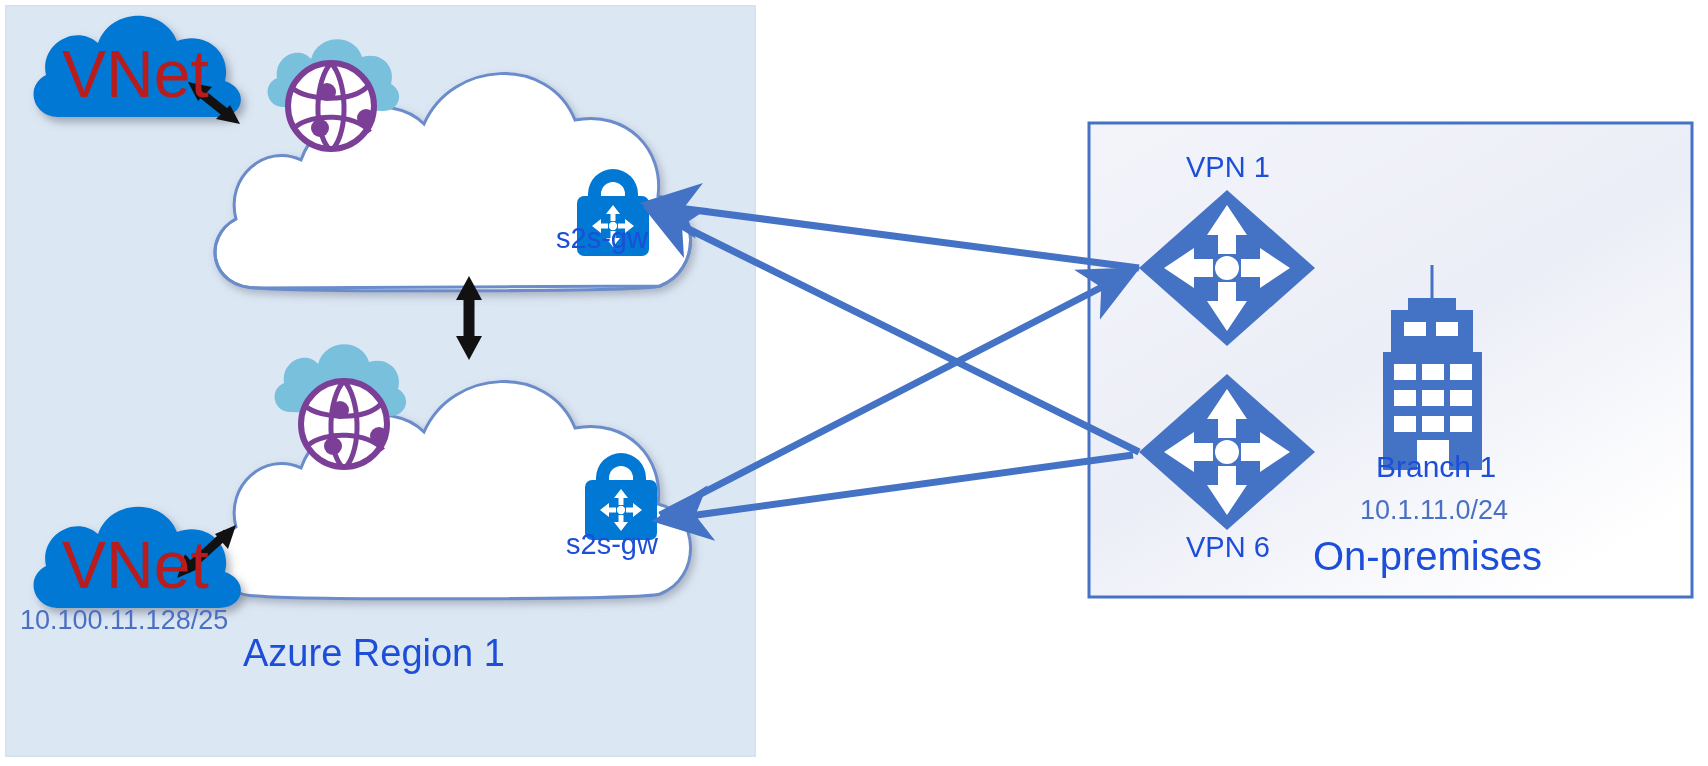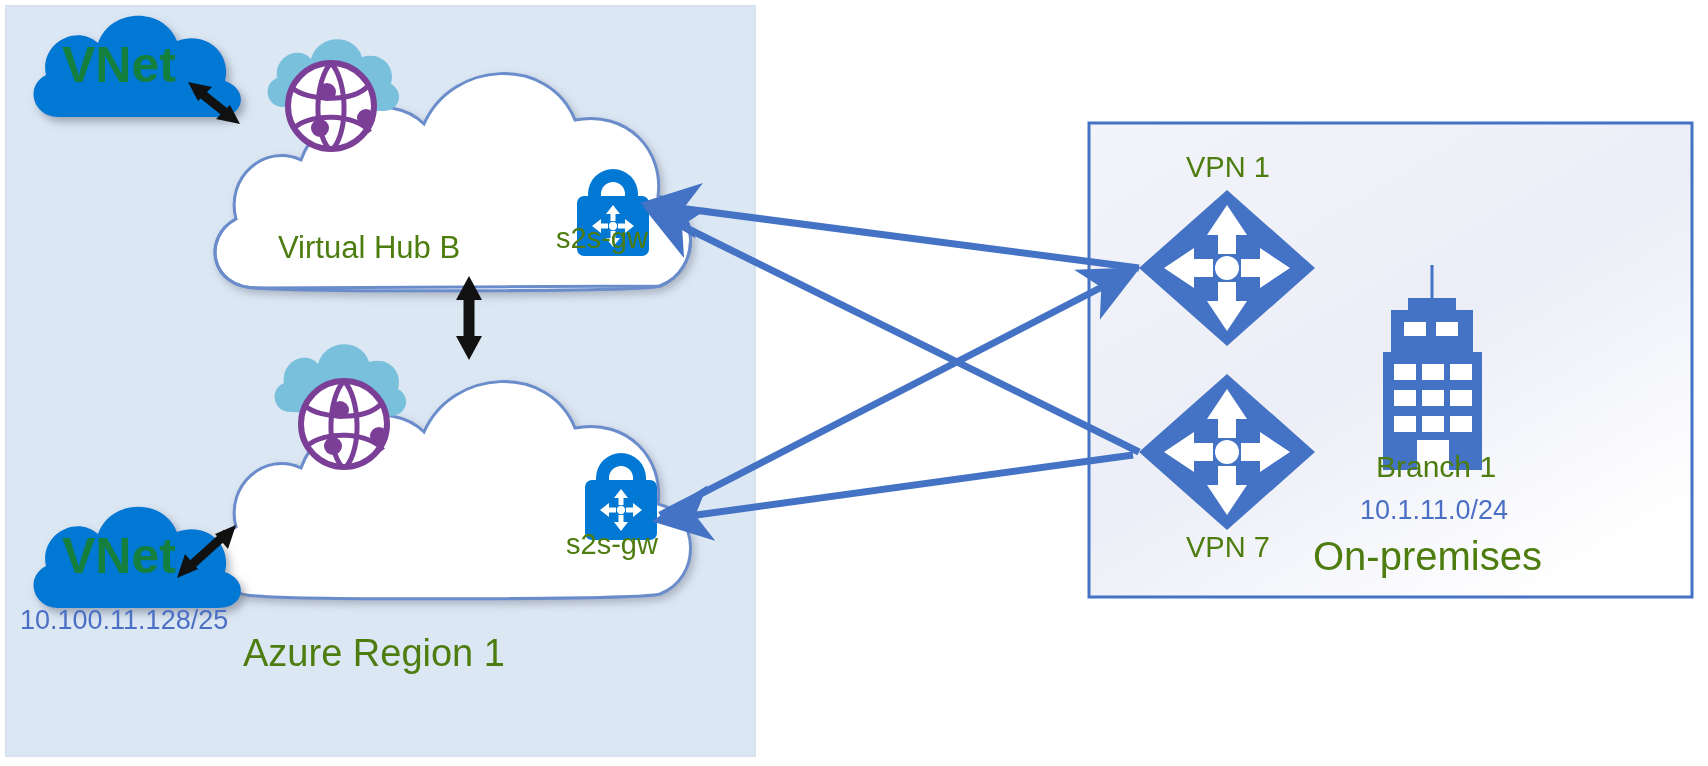--- a/index.html
+++ b/index.html
@@ -1,23 +1,23 @@
 <!DOCTYPE html>
 <html><head>
 <meta charset="utf-8">
 <style>
   html,body{margin:0;padding:0;background:#ffffff;}
   body{width:1708px;height:766px;overflow:hidden;
        font-family:"Liberation Sans","DejaVu Sans",sans-serif;}
   #stage{position:relative;width:1708px;height:766px;background:#ffffff;}
   #stage svg.layer{position:absolute;left:0;top:0;width:1708px;height:766px;}
   .lbl{position:absolute;white-space:nowrap;}
-  .lbl-dark{color:#4d7c0f;}
+  .lbl-dark{color:#1d4ed8;}
   .lbl-blue{color:#4a6fc4;}
-  .vnet-text{color:#15803d;font-size:50px;letter-spacing:0px;font-weight:bold;}
+  .vnet-text{color:#b91c1c;font-size:66px;letter-spacing:0px;}
   .hub-text{font-size:31px;}
   .gw-text{font-size:29px;}
   .cidr{font-size:27px;}
   .vpn-text{font-size:29px;}
   .branch-text{font-size:30px;}
   .onprem-text{font-size:40px;}
   .region-text{font-size:38px;}
 </style>
 </head>
 <body>
@@ -199,27 +199,26 @@
 
       <line x1="1133" y1="455" x2="660" y2="520" marker-end="url(#arrowblue)"></line>
     </g>
   </svg>
 
   <div class="lbl vnet-text" style="left:62px;top:36px;">VNet</div>
 
   <div class="lbl vnet-text" style="left:62px;top:527px;">VNet</div>
   <div class="lbl cidr lbl-blue" style="left:20px;top:605px;">10.100.11.128/25</div>
 
-  <div class="lbl hub-text lbl-dark" style="left:278px;top:230px;">Virtual Hub B</div>
   <div class="lbl gw-text lbl-dark" style="left:556px;top:222px;">s2s-gw</div>
 
   <div class="lbl gw-text lbl-dark" style="left:566px;top:528px;">s2s-gw</div>
 
   <div class="lbl region-text lbl-dark" style="left:243px;top:632px;">Azure Region 1</div>
 
   <div class="lbl vpn-text lbl-dark" style="left:1186px;top:151px;">VPN 1</div>
-  <div class="lbl vpn-text lbl-dark" style="left:1186px;top:531px;">VPN 7</div>
+  <div class="lbl vpn-text lbl-dark" style="left:1186px;top:531px;">VPN 6</div>
 
   <div class="lbl branch-text lbl-dark" style="left:1376px;top:450px;">Branch 1</div>
   <div class="lbl cidr lbl-blue" style="left:1360px;top:495px;">10.1.11.0/24</div>
   <div class="lbl onprem-text lbl-dark" style="left:1313px;top:534px;">On-premises</div>
 
 </div>
 
 </body></html>

